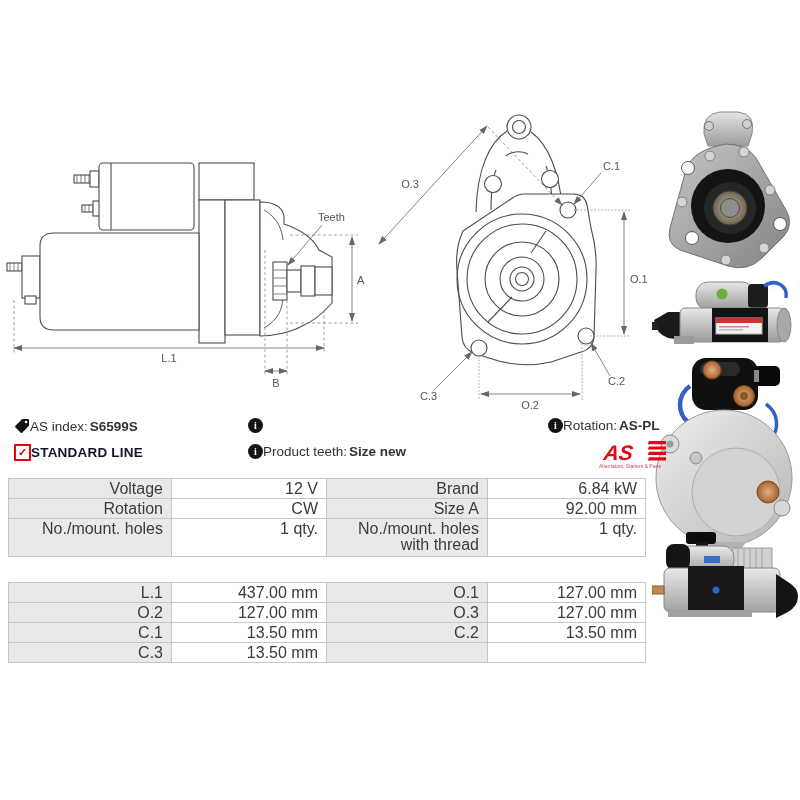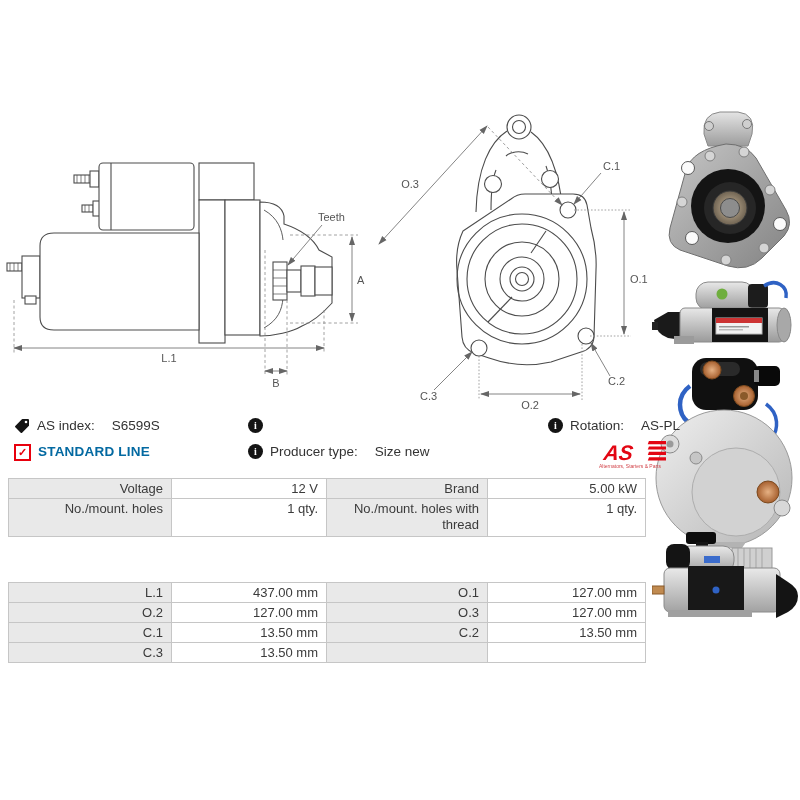--- a/index.html
+++ b/index.html
@@ -1,31 +1,31 @@
 <!DOCTYPE html>
 <html><head>
 <meta charset="utf-8">
 <style>
   html,body{margin:0;padding:0;background:#fff;}
   .stage{position:relative;width:800px;height:800px;background:#fff;overflow:hidden;
          font-family:"Liberation Sans",sans-serif;color:#3b3b3b;}
   .abs{position:absolute;}
   
-  .info-line{position:absolute;display:flex;align-items:flex-start;gap:7px;font-size:13.5px;color:#333;white-space:nowrap;}
-  .info-line .val{font-weight:400;margin-left:10px;}
+  .info-line{position:absolute;display:flex;align-items:center;font-size:13.5px;color:#333;white-space:nowrap;}
+  .info-line .val{font-weight:700;margin-left:2px;}
   .icon-info{width:15px;height:15px;border-radius:50%;background:#141414;color:#fff;
              display:inline-flex;align-items:center;justify-content:center;
              font:bold 10px "Liberation Serif",serif;flex:0 0 auto;}
   .icon-check{width:13px;height:13px;border:2px solid #e8000d;color:#e8000d;
               display:inline-flex;align-items:center;justify-content:center;
               font:bold 11px "Liberation Sans",sans-serif;flex:0 0 auto;}
-  .red{color:#0369a1;font-weight:700;letter-spacing:.2px;}
+  .red{color:#0f172a;font-weight:700;letter-spacing:.2px;}
   
   table.spec{position:absolute;left:8px;border-collapse:collapse;table-layout:fixed;
-             font-size:13px;color:#3b3b3b;}
+             font-size:16px;color:#3b3b3b;}
   table.spec td{border:1px solid #c6c6c6;text-align:right;vertical-align:top;
                 padding:2px 8px 1px 4px;height:16px;line-height:16px;overflow:hidden;}
   table.spec td.lbl{background:#e9e9e9;}
   table.spec tr.tall td{height:34px;margin-left:32px;}
   .photo{position:absolute;}
   svg text{font-family:"Liberation Sans",sans-serif;}
 </style>
 </head>
 <body>
 
@@ -284,21 +284,21 @@
     <span class="icon-check">✓</span>
     <span class="red">STANDARD LINE</span>
   </div>
 
   <div class="info-line" style="left:248px;top:418px;">
     <span class="icon-info">i</span>
   </div>
 
   <div class="info-line" style="left:248px;top:444px;">
     <span class="icon-info">i</span>
-    <span>Producer type:</span>
+    <span>Product teeth:</span>
       <span class="val">Size new</span>
   </div>
 
   <div class="info-line" style="left:548px;top:418px;">
     <span class="icon-info">i</span>
     <span>Rotation:</span>
       <span class="val">AS-PL</span>
   </div>
 
   <svg class="abs" style="left:594px;top:438px;" width="72" height="32" viewBox="0 0 72 32">
@@ -319,21 +319,27 @@
         <col style="width:163px">
         <col style="width:155px">
         <col style="width:161px">
         <col style="width:158px">
       </colgroup>
     <tbody>
       <tr>
         <td class="lbl">Voltage</td>
         <td>12 V</td>
         <td class="lbl">Brand</td>
-        <td>5.00 kW</td>
+        <td>6.84 kW</td>
+      </tr>
+      <tr>
+        <td class="lbl">Rotation</td>
+        <td>CW</td>
+        <td class="lbl">Size A</td>
+        <td>92.00 mm</td>
       </tr>
       <tr class="tall">
         <td class="lbl">No./mount. holes</td>
         <td>1 qty.</td>
         <td class="lbl">No./mount. holes with thread</td>
         <td>1 qty.</td>
       </tr>
     </tbody>
   </table>
 

